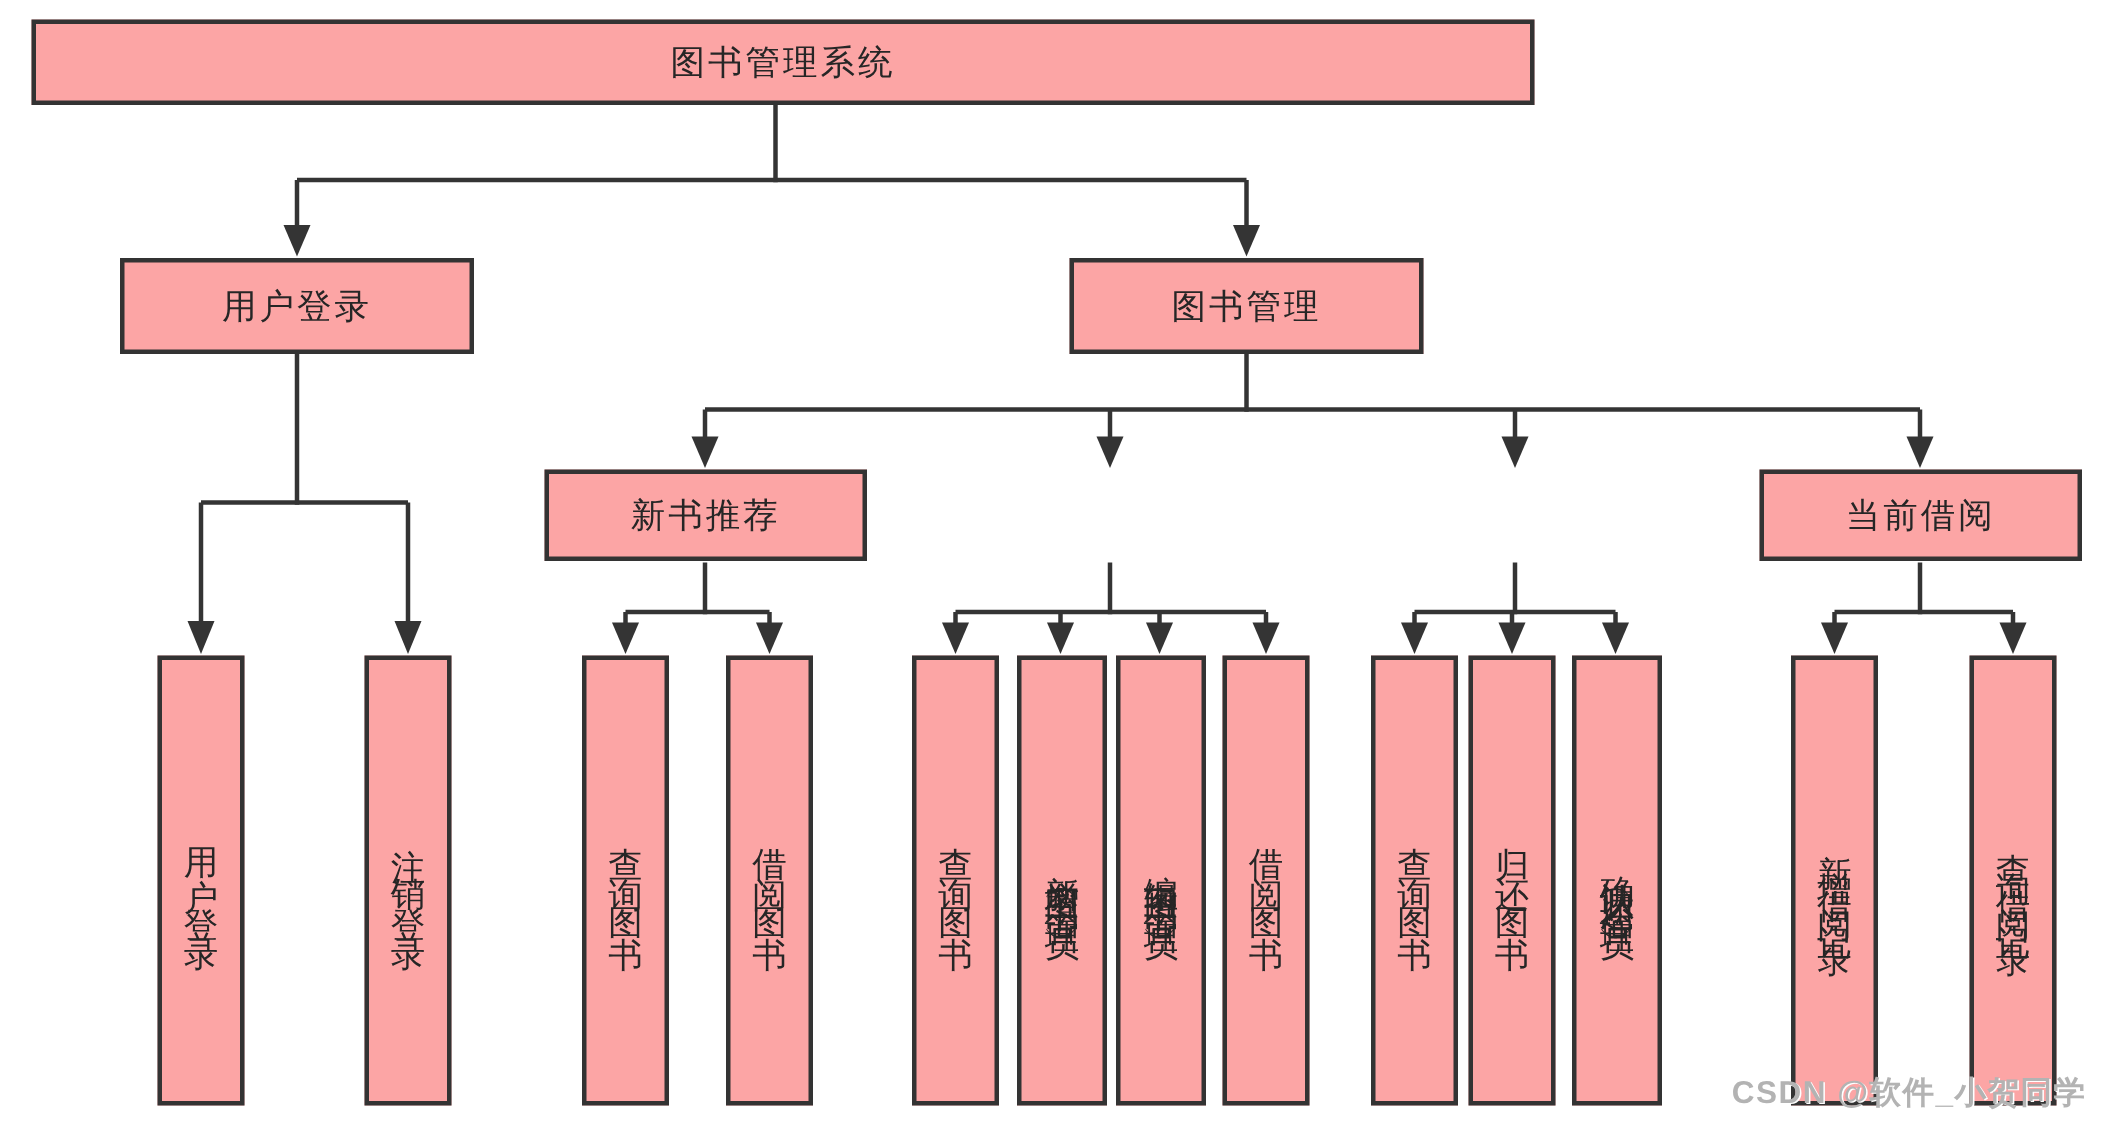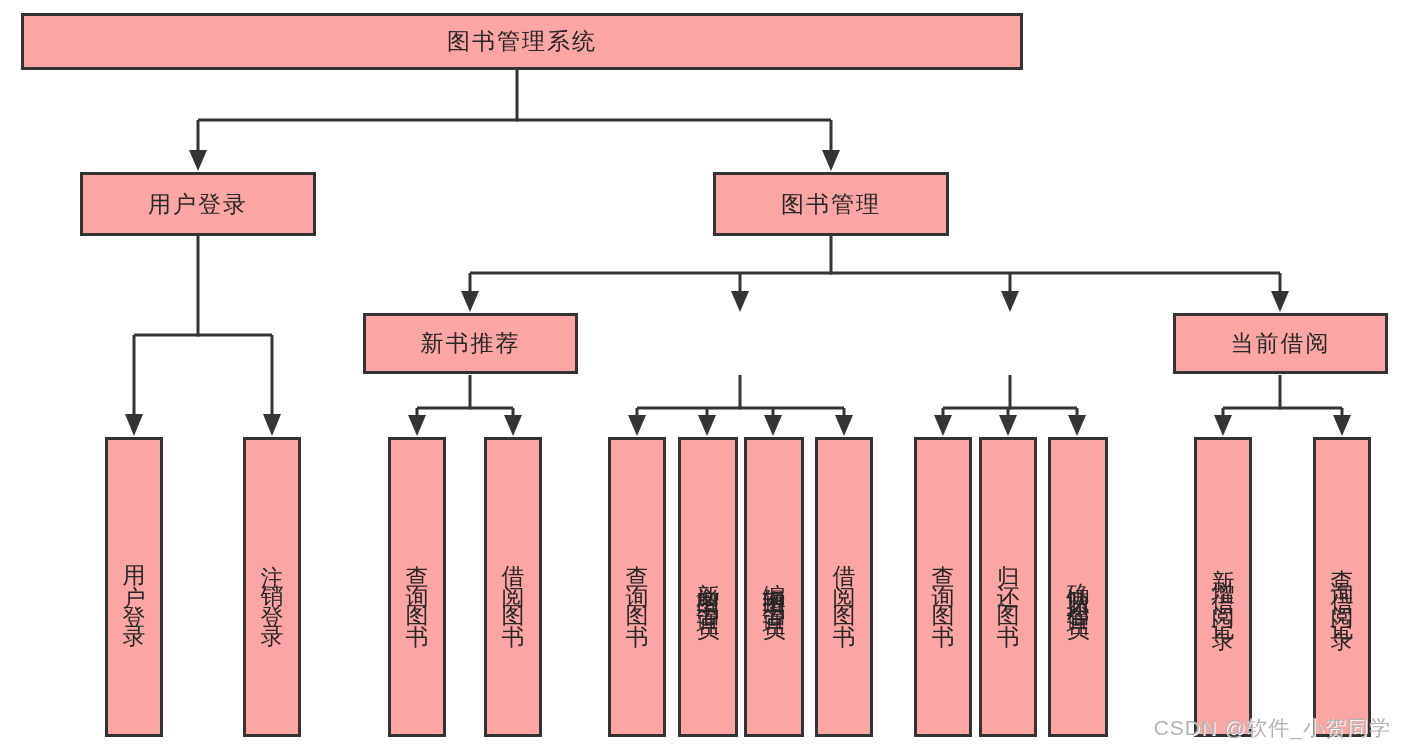--- a/index.html
+++ b/index.html
@@ -62,20 +62,21 @@
   .sp-9 { letter-spacing: 5px; }
   .watermark {
     position: absolute;
     right: 14px;
     bottom: 5px;
     font-size: 21px;
     color: #b3b3b3;
     letter-spacing: 1px;
     text-shadow: 1px 1px 0 #ffffff;
     white-space: nowrap;
+    font-weight: bold;
   }
 </style>
 </head>
 <body>
 
 <div id="canvas">
 
   <svg class="edges" width="1405" height="747" viewBox="0 0 1405 747">
 
     <g>

